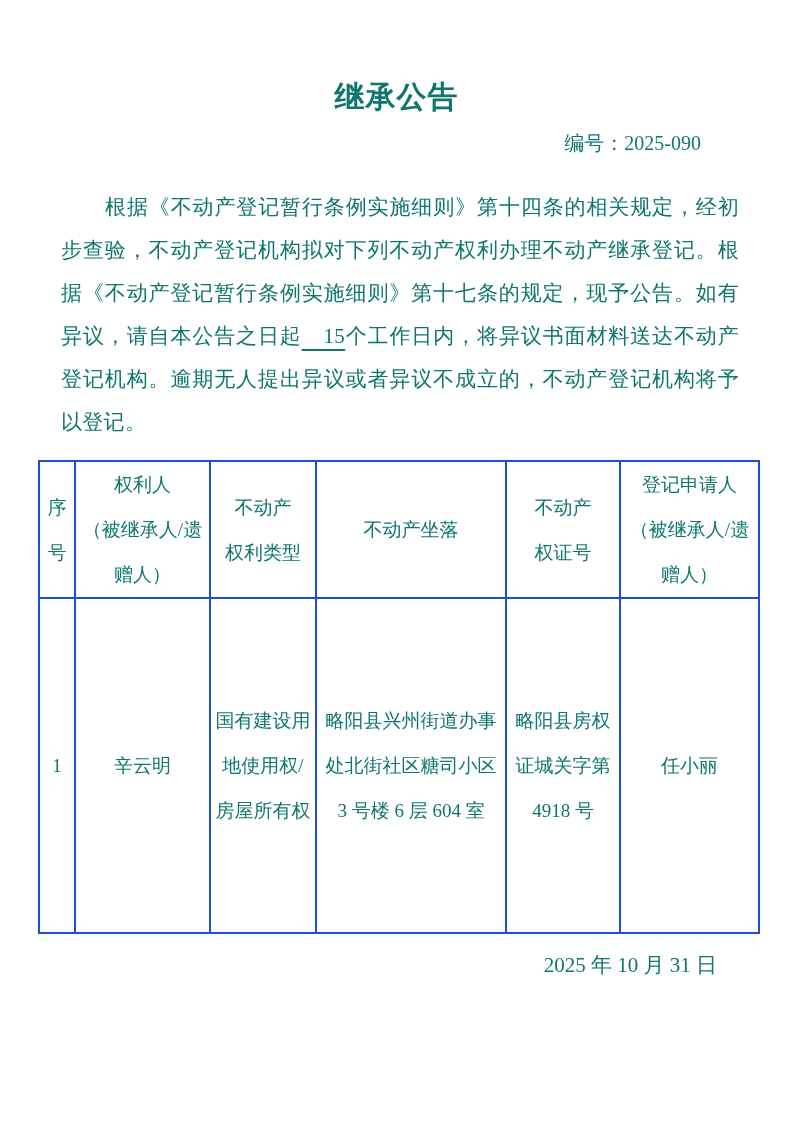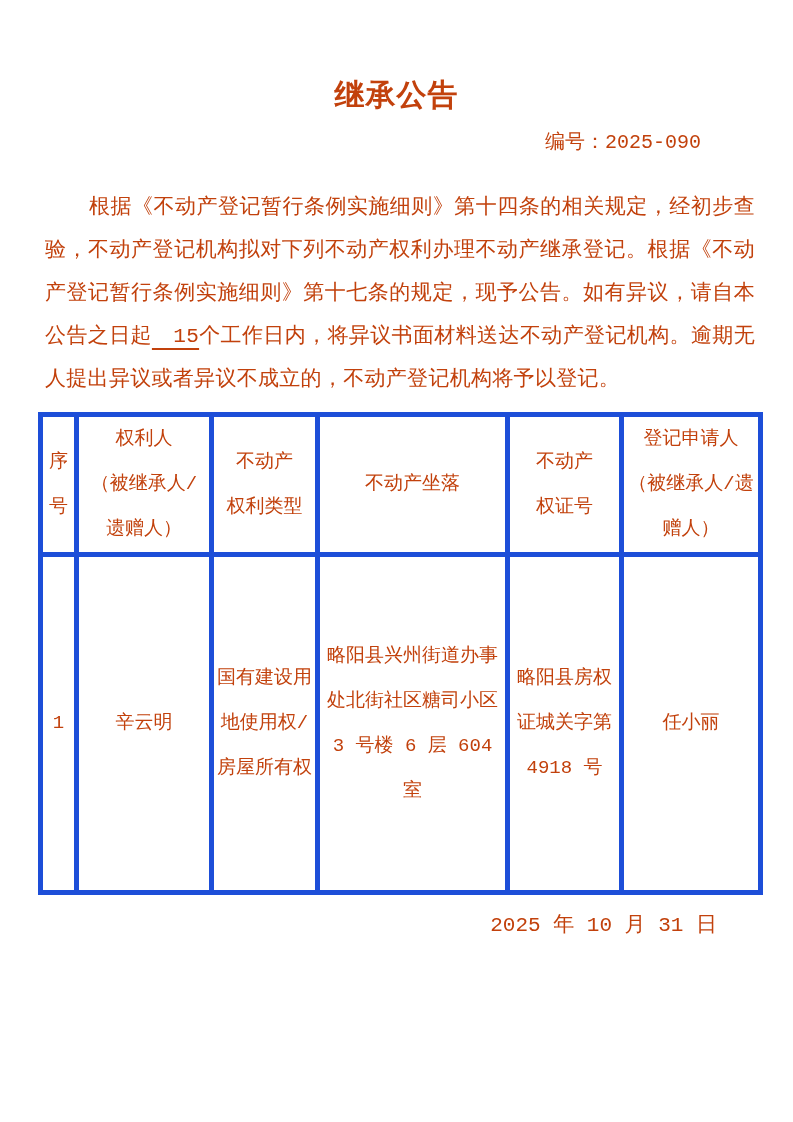--- a/index.html
+++ b/index.html
@@ -5,22 +5,22 @@
   html, body {
     margin: 0;
     padding: 0;
     background: #ffffff;
   }
   .page {
     position: relative;
     width: 793px;
     height: 1122px;
     background: #ffffff;
-    color: #c2410c;
-    font-family: Liberation Mono, monospace;
+    color: #0f766e;
+    font-family: Liberation Serif, serif;
     overflow: hidden;
   }
   .title {
     margin: 0;
     padding-top: 76px;
     text-align: center;
     font-size: 30px;
     line-height: 42px;
     font-weight: 700;
     letter-spacing: 1px;
@@ -33,37 +33,37 @@
     padding-right: 92px;
     padding-left: 44px;
   }
   .body-text {
     margin: 30px 38px 0 45px;
     font-size: 21px;
     line-height: 43px;
     text-align: justify;
     letter-spacing: 0.3px;
   }
-  .body-text p { margin: 0; }
+  .body-text p { margin: 16px; }
   .para-indent { text-indent: 44px; }
   u {
     text-decoration: underline;
     text-decoration-thickness: 1.5px;
     text-underline-offset: 6px;
   }
   table.announcement {
     border-collapse: collapse;
     table-layout: fixed;
     width: 720px;
     margin: 11px 0 0 38px;
     border: 2px solid #1a1a1a;
     font-size: 19px;
   }
   table.announcement td {
-    border: 5px solid #1d4ed8;
+    border: 2px solid #1d4ed8;
     text-align: center;
     vertical-align: middle;
     padding: 0 3px;
     line-height: 45px;
     white-space: pre-line;
     font-weight: 400;
     overflow: hidden;
   }
   tr.header-row td { height: 102px; }
   tr.data-row td { height: 333px; margin-left: 12px; }

